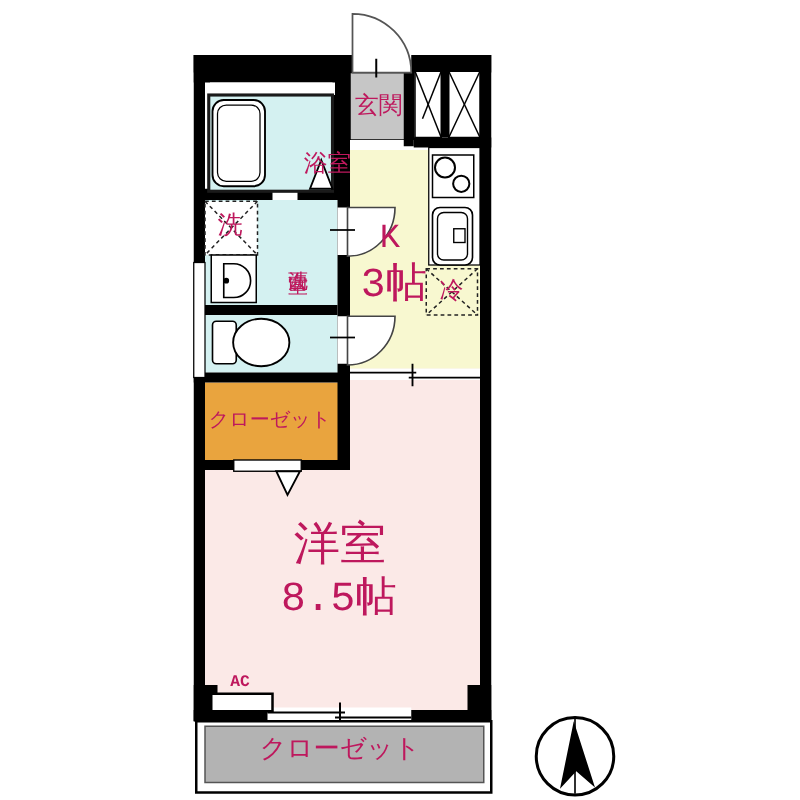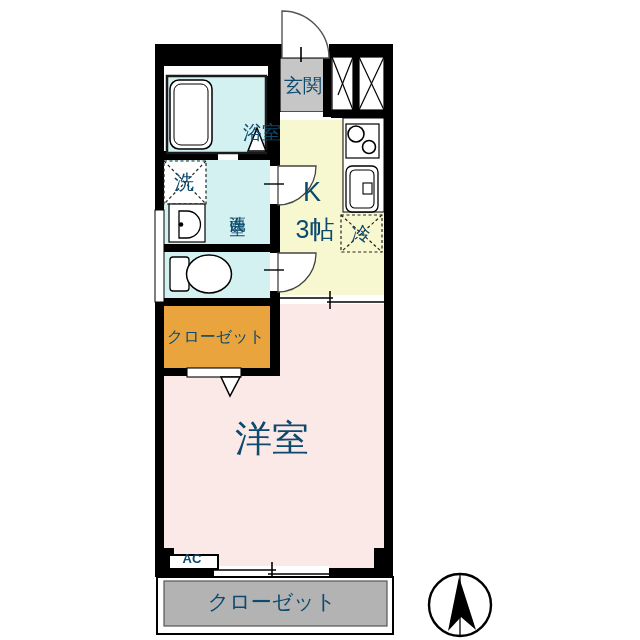--- a/index.html
+++ b/index.html
@@ -4,22 +4,22 @@
 <style>
   html,body{margin:0;padding:0;background:#ffffff;}
   #stage{
     position:relative;width:640px;height:640px;background:#ffffff;
     font-family:"Liberation Sans","DejaVu Sans",sans-serif;
     overflow:hidden;
   }
   #plan-svg{position:absolute;left:0;top:0;}
   .lbl{
     position:absolute;transform:translate(-50%,-50%);
-    color:#0c4a6e;white-space:nowrap;line-height:1.05;
-    font-family:Liberation Sans, sans-serif;
+    color:#be185d;white-space:nowrap;line-height:1.05;
+    font-family:Liberation Mono, monospace;
   }
   .lbl.vert{writing-mode:vertical-rl;text-orientation:upright;letter-spacing:2px;}
 </style>
 </head>
 <body>
 
 <div id="stage">
   <svg id="plan-svg" width="640" height="640" viewBox="0 0 640 640">
 
     <g>
@@ -155,19 +155,20 @@
       <line x1="460" y1="575" x2="460" y2="635" stroke="#000" stroke-width="1.3"></line>
       <polygon points="459,577 476,630 461,617 448,631" fill="#000"></polygon>
     </g>
   </svg>
 
   <div class="lbl" style="left:303px;top:86px;font-size:19px;">玄関</div>
   <div class="lbl" style="left:238px;top:133px;font-size:19px;margin-left:24px;">浴室</div>
   <div class="lbl" style="left:184px;top:182px;font-size:20px;">洗</div>
   <div class="lbl vert" style="left:237px;top:206px;font-size:16px;">洗面室</div>
   <div class="lbl" style="left:312px;top:192px;font-size:27px;">K</div>
-  <div class="lbl" style="left:315px;top:229px;font-size:25px;">3帖</div>
+  <div class="lbl" style="left:315px;top:229px;font-size:33px;">3帖</div>
   <div class="lbl" style="left:361px;top:234px;font-size:19px;">冷</div>
   <div class="lbl" style="left:216px;top:337px;font-size:16px;">クローゼット</div>
   <div class="lbl" style="left:272px;top:439px;font-size:37px;">洋室</div>
-  <div class="lbl" style="left:192px;top:559px;font-size:13px;font-weight:bold;">AC</div>
+  <div class="lbl" style="left:271px;top:480px;font-size:33px;">8.5帖</div>
+  <div class="lbl" style="left:192px;top:546px;font-size:13px;font-weight:bold;">AC</div>
   <div class="lbl" style="left:272px;top:602px;font-size:21px;">クローゼット</div>
 </div>
 
 </body></html>

